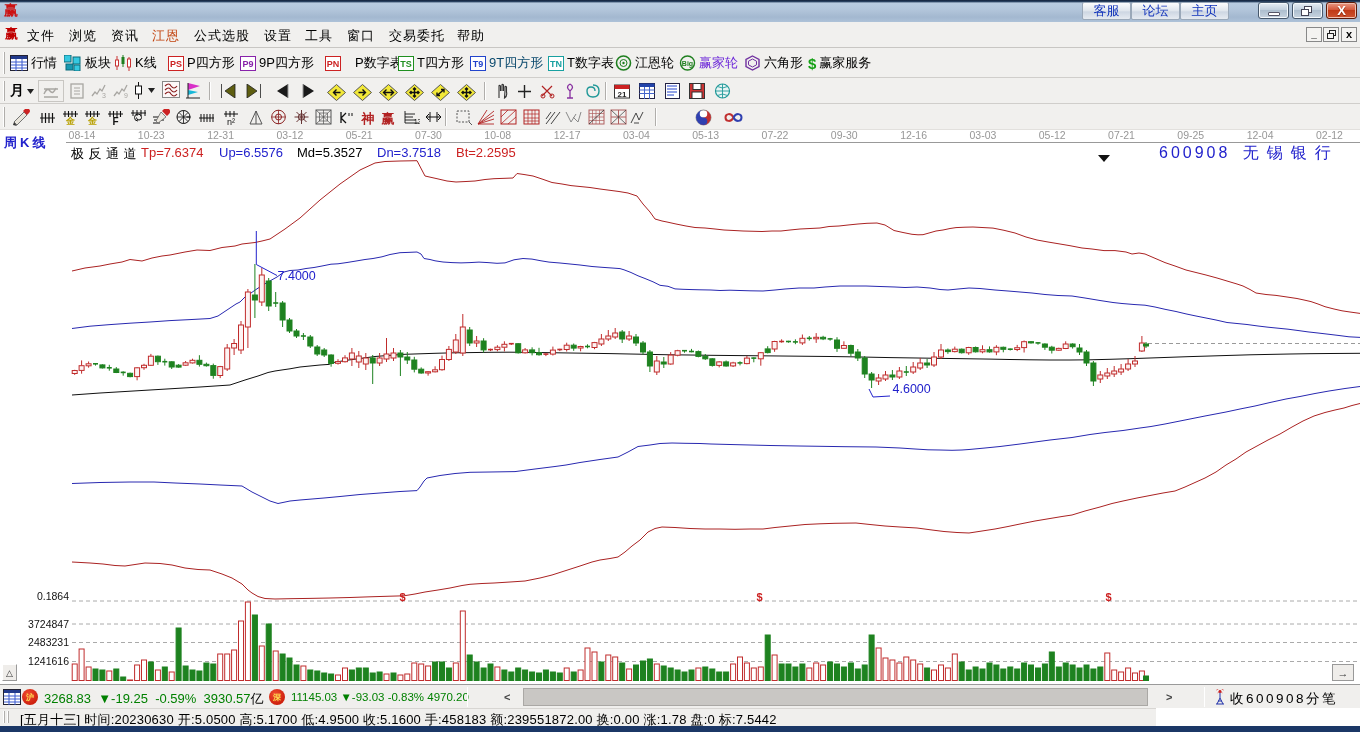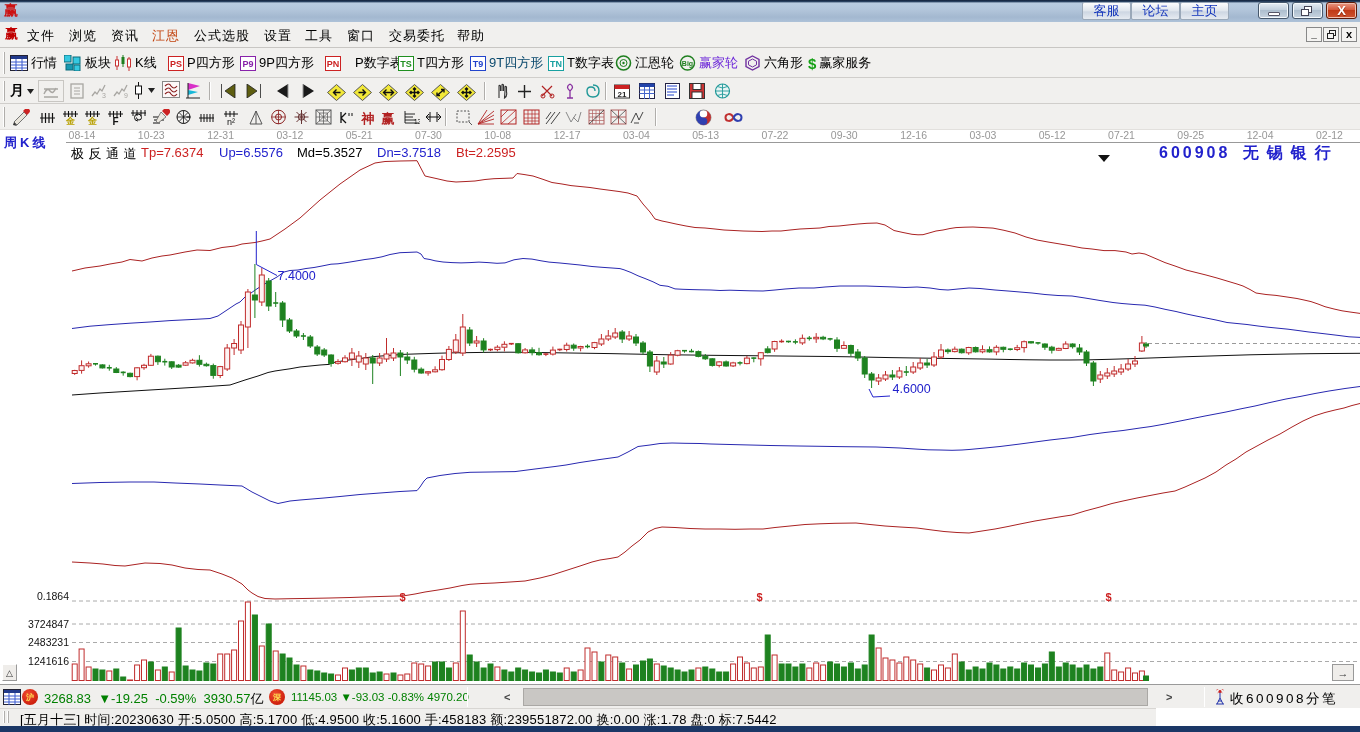--- a/index.html
+++ b/index.html
@@ -1184,21 +1184,21 @@
 <text x="892.5" y="393" font-size="12.5" fill="#2222cc">4.6000</text>
 <path d="M1098,155 l12,0 l-6,7 z" fill="#111"></path>
 </svg>
 <div class="abs" style="left:4px;top:134px;font-size:13px;font-weight:bold;color:#2222cc;letter-spacing:3px">周K线</div>
 <div class="abs" style="left:71px;top:145px;font-size:13px;color:#000;letter-spacing:4.5px">极反通道</div>
 <div class="abs" style="left:141px;top:145px;font-size:13px;color:#cc2222">Tp=7.6374</div>
 <div class="abs" style="left:219px;top:145px;font-size:13px;color:#2222cc">Up=6.5576</div>
 <div class="abs" style="left:297px;top:145px;font-size:13px;color:#000">Md=5.3527</div>
 <div class="abs" style="left:377px;top:145px;font-size:13px;color:#2222cc">Dn=3.7518</div>
 <div class="abs" style="left:456px;top:145px;font-size:13px;color:#cc2222">Bt=2.2595</div>
-<div class="abs" style="left:1159px;top:143px;font-size:16px;font-weight:bold;color:#2222cc"><span style="letter-spacing:3px">600908</span><span style="letter-spacing:8px">&nbsp;无锡银行</span></div>
+<div class="abs" style="left:1159px;top:143px;font-size:16px;font-weight:normal;color:#2222cc"><span style="letter-spacing:3px">600908</span><span style="letter-spacing:8px">&nbsp;无锡银行</span></div>
 
 <div class="abs" style="left:2px;top:664px;width:15px;height:17px;background:#efedea;border:1px solid #999;border-top-color:#fff;border-left-color:#fff;display:flex;align-items:center;justify-content:center">
     <span style="font-size:9px;color:#333">△</span>
   </div>
 <div class="abs" style="left:1332px;top:664px;width:22px;height:17px;background:#efedea;border:1px solid #999;display:flex;align-items:center;justify-content:center">
     <span style="font-size:11px;color:#333">→</span>
   </div>
 
 <div class="abs" style="left:0;top:684px;width:1360px;height:24px;background:#f0efed;border-top:1px solid #9a9a9a">
  <div class="abs" style="left:3px;top:4px"><svg width="18" height="16" viewBox="0 0 18 16" style="">

